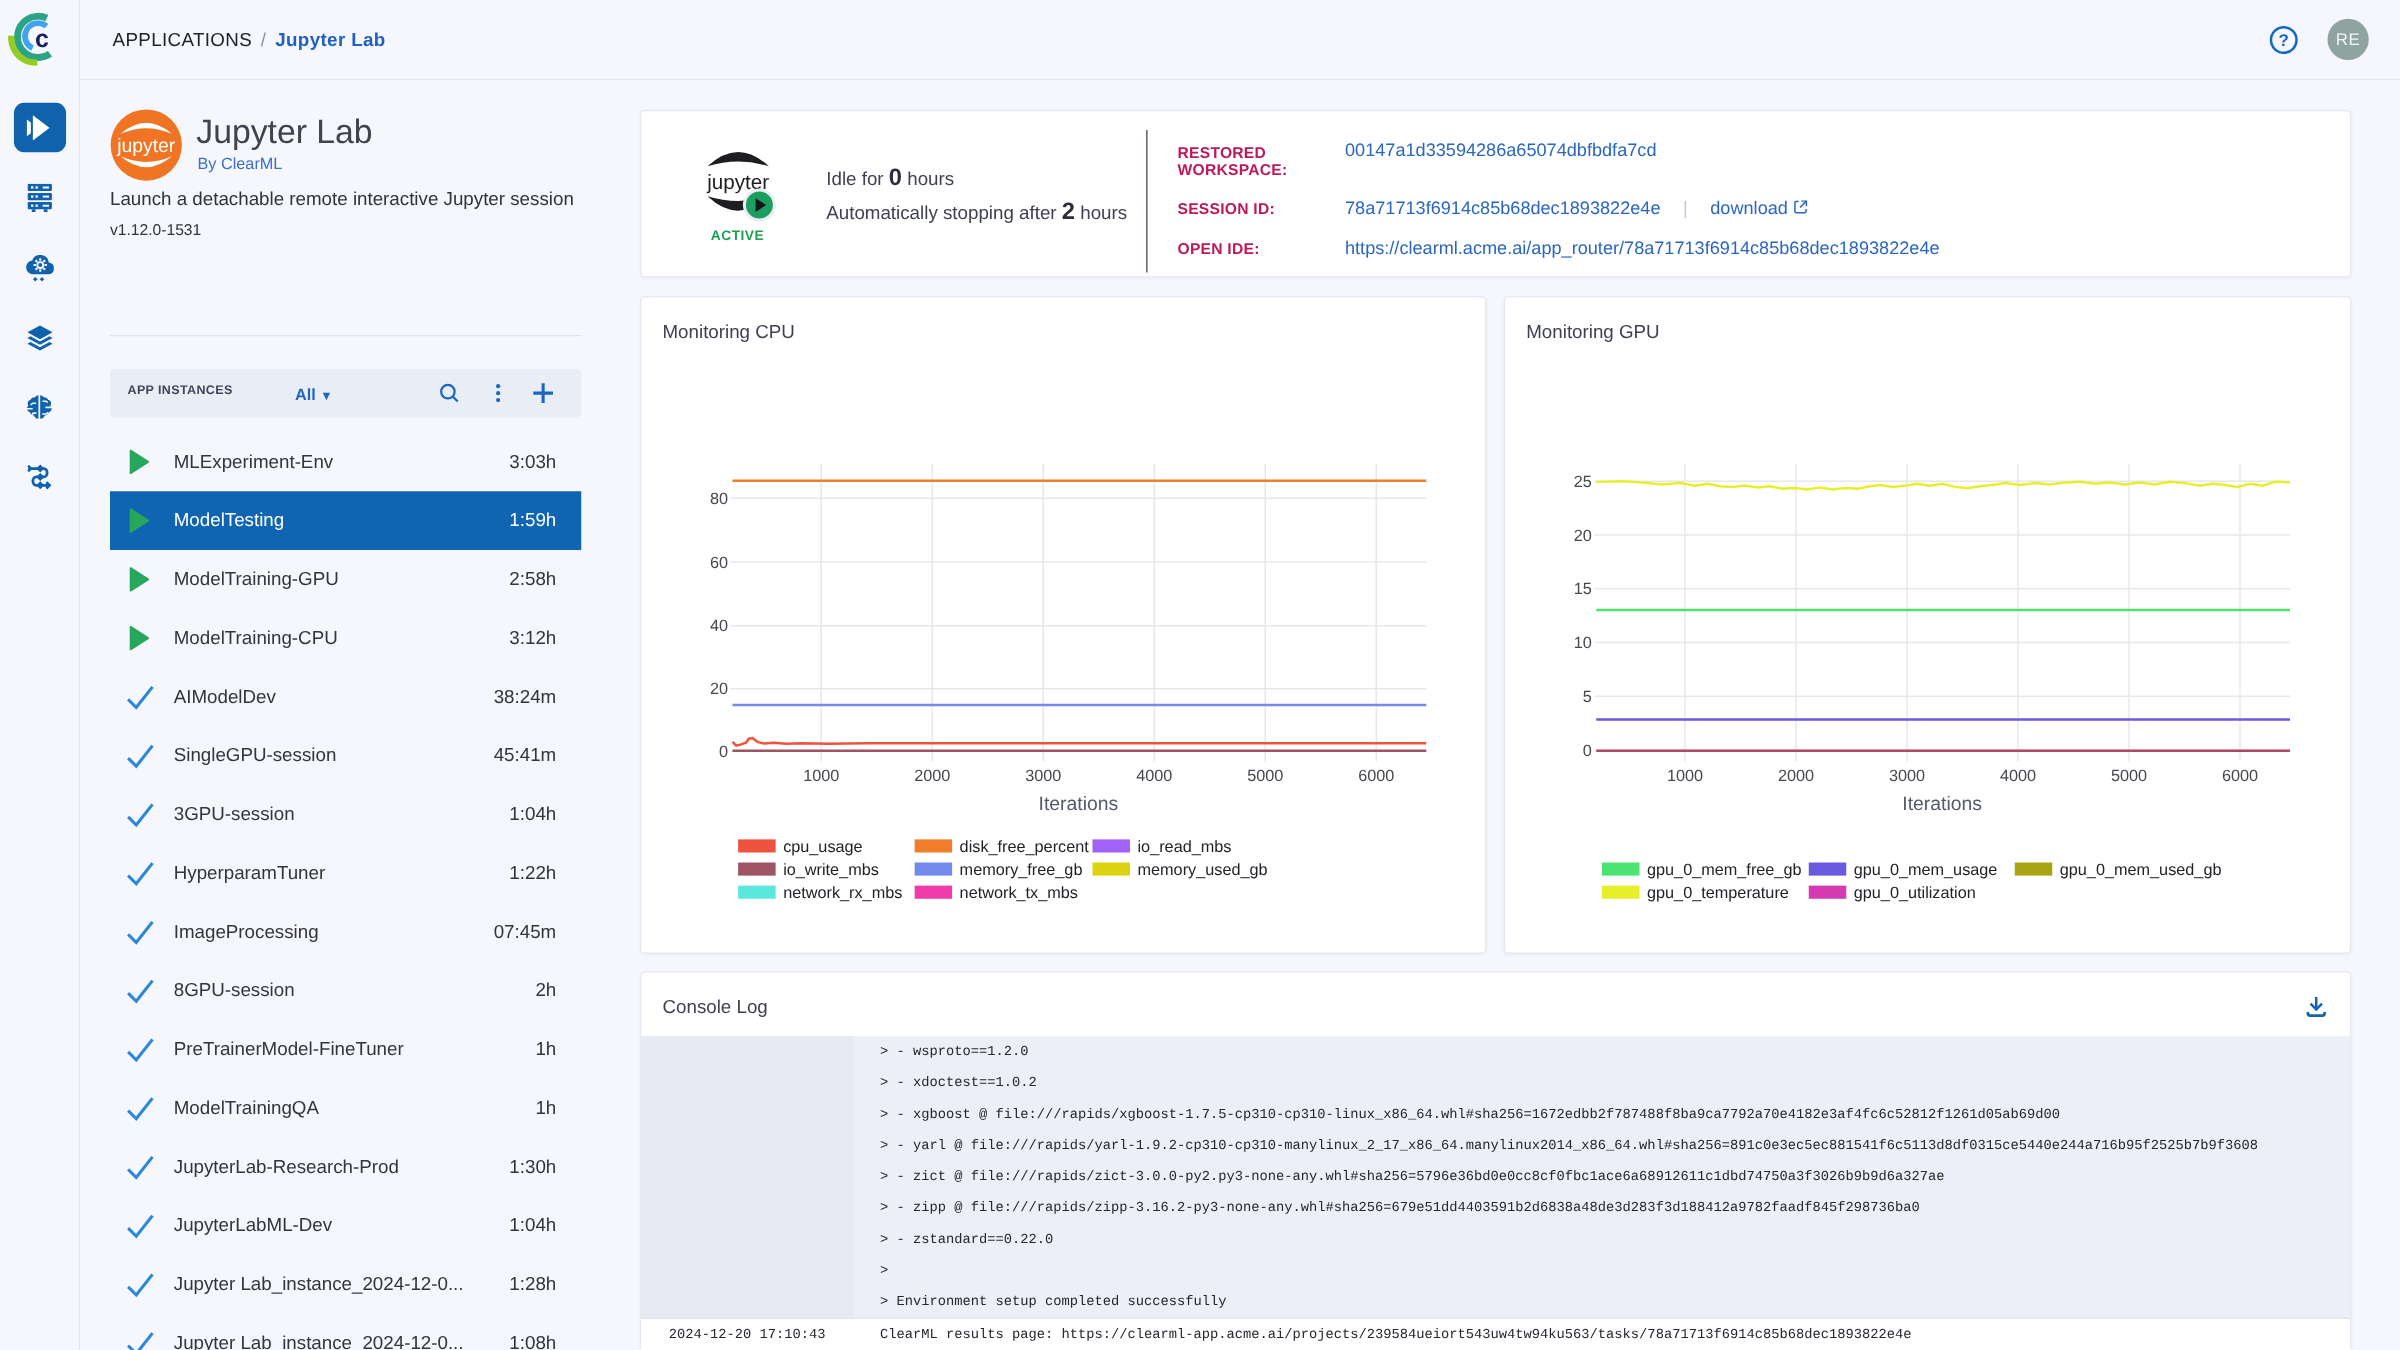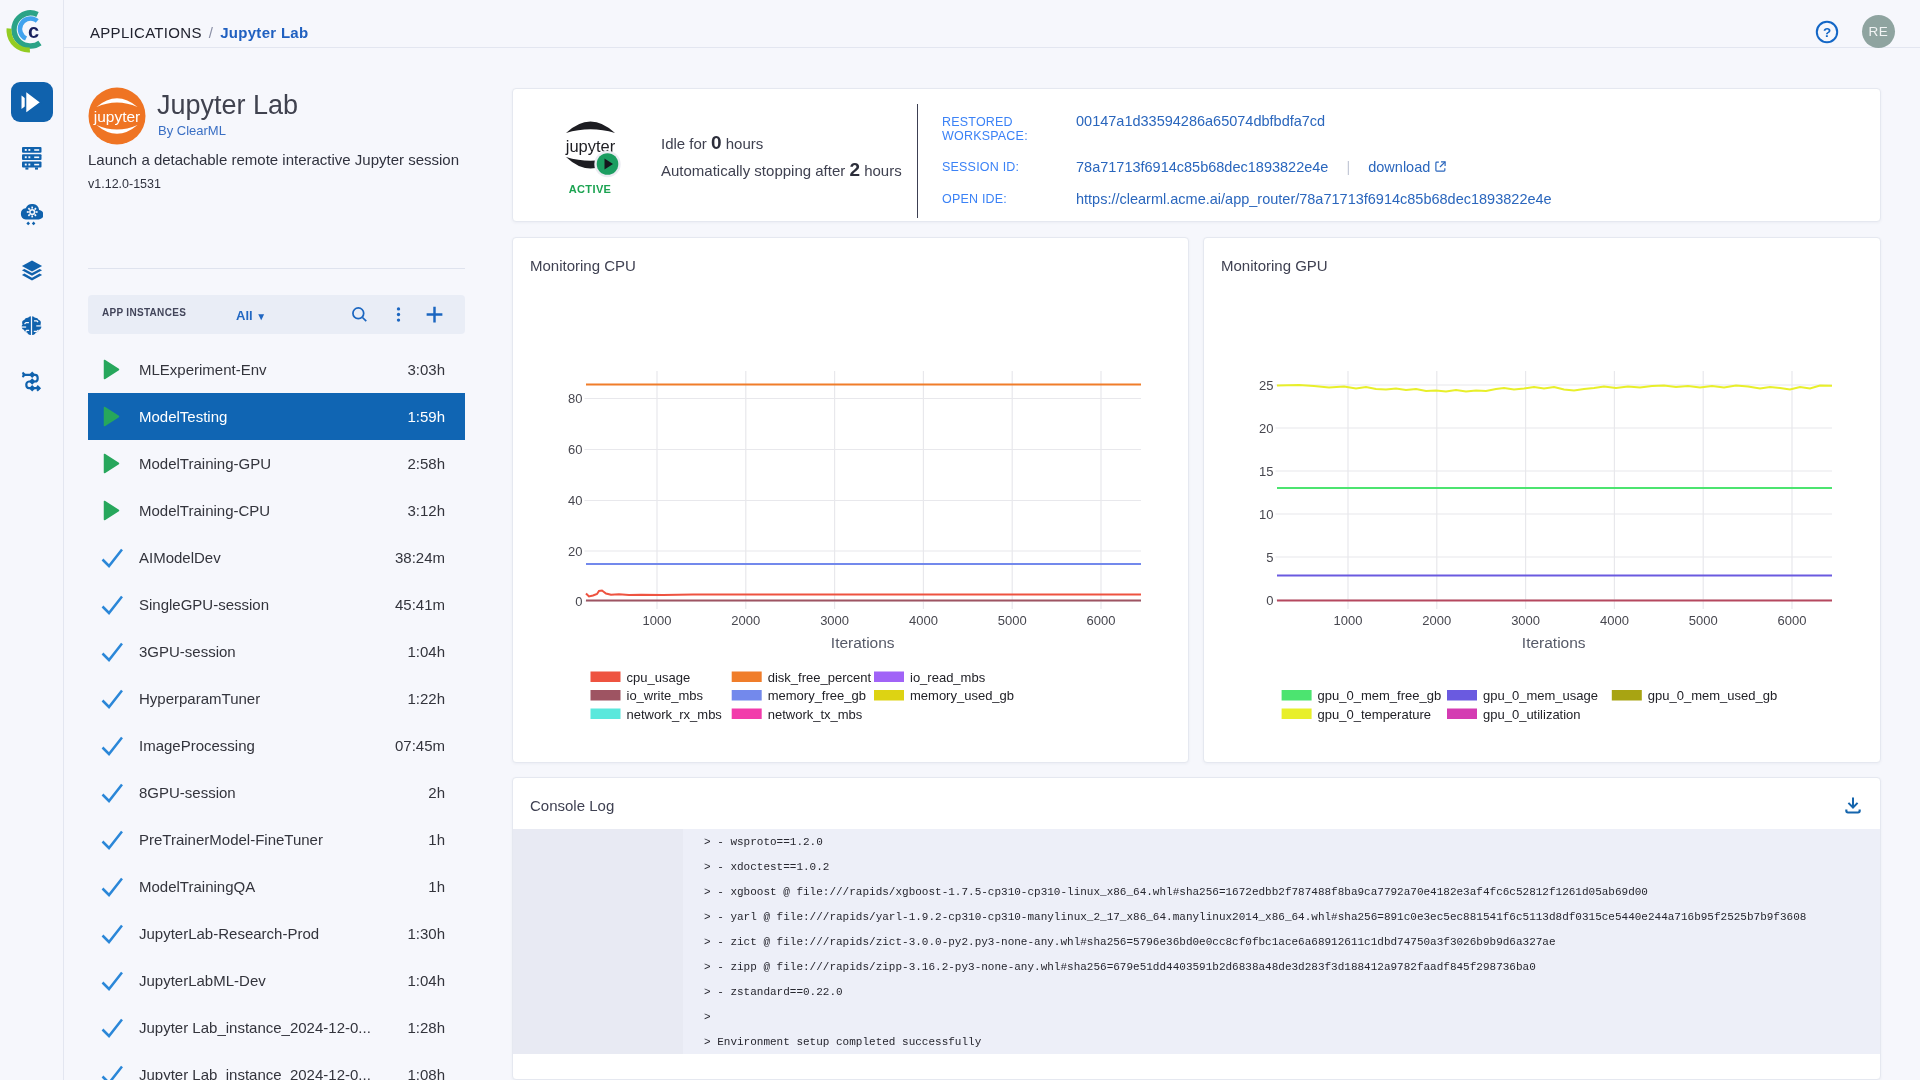--- a/index.html
+++ b/index.html
@@ -1,19 +1,19 @@
 <!DOCTYPE html>
 <html><head>
 <meta charset="utf-8">
 <style>
 * { margin:0; padding:0; box-sizing:border-box; }
 html,body { width:1920px; height:1080px; overflow:hidden; background:#f6f7fc; font-family:"Liberation Sans", sans-serif; }
 .abs { position:absolute; }
 #sidebar { position:absolute; left:0; top:0; width:64px; height:1080px; border-right:1px solid #e3e6f0; }
-#topbar { position:absolute; left:64px; top:0; width:1856px; height:48px; border-bottom:1px solid #e3e6f0;text-align:right; }
+#topbar { position:absolute; left:64px; top:0; width:1856px; height:64px; border-bottom:1px solid #e3e6f0;text-align:right; }
 .crumb { position:absolute; left:26px; top:24px; font-size:15px; letter-spacing:.3px; }
 .crumb .a { color:#20222e; font-weight:500; }
 .crumb .sl { color:#8a8fa5; font-weight:400; padding:0 7px; }
 .crumb .b { color:#2060c0; font-weight:700; }
 .avatar { position:absolute; left:1862px; top:15px; width:33px; height:33px; border-radius:50%; background:#8fa4a0; color:#f2f4f4; font-size:13.5px; font-weight:500; text-align:center; line-height:33px; letter-spacing:.5px; }
 
 .applogo { position:absolute; left:88px; top:87px; }
 .apptitle { position:absolute; left:157px; top:90px; font-size:27px; color:#40424f; font-weight:400; }
 .appby { position:absolute; left:158px; top:123px; font-size:13px; color:#3a6fc4; }
 .appdesc { position:absolute; left:88px; top:151px; font-size:15px; color:#30323e; }
@@ -33,21 +33,21 @@
 #status { left:512px; top:88px; width:1369px; height:134px; }
 #cpu { left:512px; top:237px; width:677px; height:526px; }
 #gpu { left:1203px; top:237px; width:678px; height:526px; }
 #console { left:512px; top:777px; width:1369px; height:303px; }
 .ctitle { position:absolute; left:17px; top:19px; font-size:15px; color:#3f4152; }
 
 .stat-idle { position:absolute; left:148px; top:43px; font-size:15px; color:#3f4150; }
 .stat-stop { position:absolute; left:148px; top:70px; font-size:15px; color:#3f4150; }
 .bignum { font-size:19px; font-weight:700; color:#2c2e3a; }
 .vline { position:absolute; left:404px; top:15px; width:1px; height:114px; background:#3c3f52; }
-.slabel { position:absolute; font-size:12.5px; color:#3b82f6; font-weight:400; letter-spacing:.2px; }
+.slabel { position:absolute; font-size:12.5px; color:#be185d; font-weight:700; letter-spacing:.2px; }
 .svalue { position:absolute; font-size:14.5px; color:#2a66bd; }
 .active { position:absolute; left:27px; top:94px; width:100px; text-align:center; font-size:11px; font-weight:700; color:#1ba351; letter-spacing:.4px; }
 
 .logarea { position:absolute; left:0px; top:51px; width:1367px; height:225px; background:#edeff8; }
 .loggutter { position:absolute; left:0px; top:0px; width:170px; height:225px; background:#e8eaf3; }
 .logtext { position:absolute; left:191px; top:1px; font-family:"Liberation Mono", monospace; font-size:11px; line-height:25px; color:#26262e; white-space:pre; }
 .logfoot { position:absolute; left:0px; top:276px; width:1367px; height:26px; background:#fff; border-top:1px solid #d8dbe6; font-family:"Liberation Mono", monospace; font-size:11px; color:#26262e; }
 .logfoot .ts { position:absolute; left:22px; top:7px; }
 .logfoot .tx { position:absolute; left:191px; top:7px; }
 .chart-svg { position:absolute; left:0; top:0; }
@@ -431,13 +431,17 @@
     <div class="logtext">&gt; - wsproto==1.2.0
 &gt; - xdoctest==1.0.2
 &gt; - xgboost @ file:///rapids/xgboost-1.7.5-cp310-cp310-linux_x86_64.whl#sha256=1672edbb2f787488f8ba9ca7792a70e4182e3af4fc6c52812f1261d05ab69d00
 &gt; - yarl @ file:///rapids/yarl-1.9.2-cp310-cp310-manylinux_2_17_x86_64.manylinux2014_x86_64.whl#sha256=891c0e3ec5ec881541f6c5113d8df0315ce5440e244a716b95f2525b7b9f3608
 &gt; - zict @ file:///rapids/zict-3.0.0-py2.py3-none-any.whl#sha256=5796e36bd0e0cc8cf0fbc1ace6a68912611c1dbd74750a3f3026b9b9d6a327ae
 &gt; - zipp @ file:///rapids/zipp-3.16.2-py3-none-any.whl#sha256=679e51dd4403591b2d6838a48de3d283f3d188412a9782faadf845f298736ba0
 &gt; - zstandard==0.22.0
 &gt;
 &gt; Environment setup completed successfully</div>
   </div>
+  <div class="logfoot">
+    <div class="ts">2024-12-20 17:10:43</div>
+    <div class="tx">ClearML results page: https://clearml-app.acme.ai/projects/239584ueiort543uw4tw94ku563/tasks/78a71713f6914c85b68dec1893822e4e</div>
+  </div>
 </div>
 
 </body></html>

